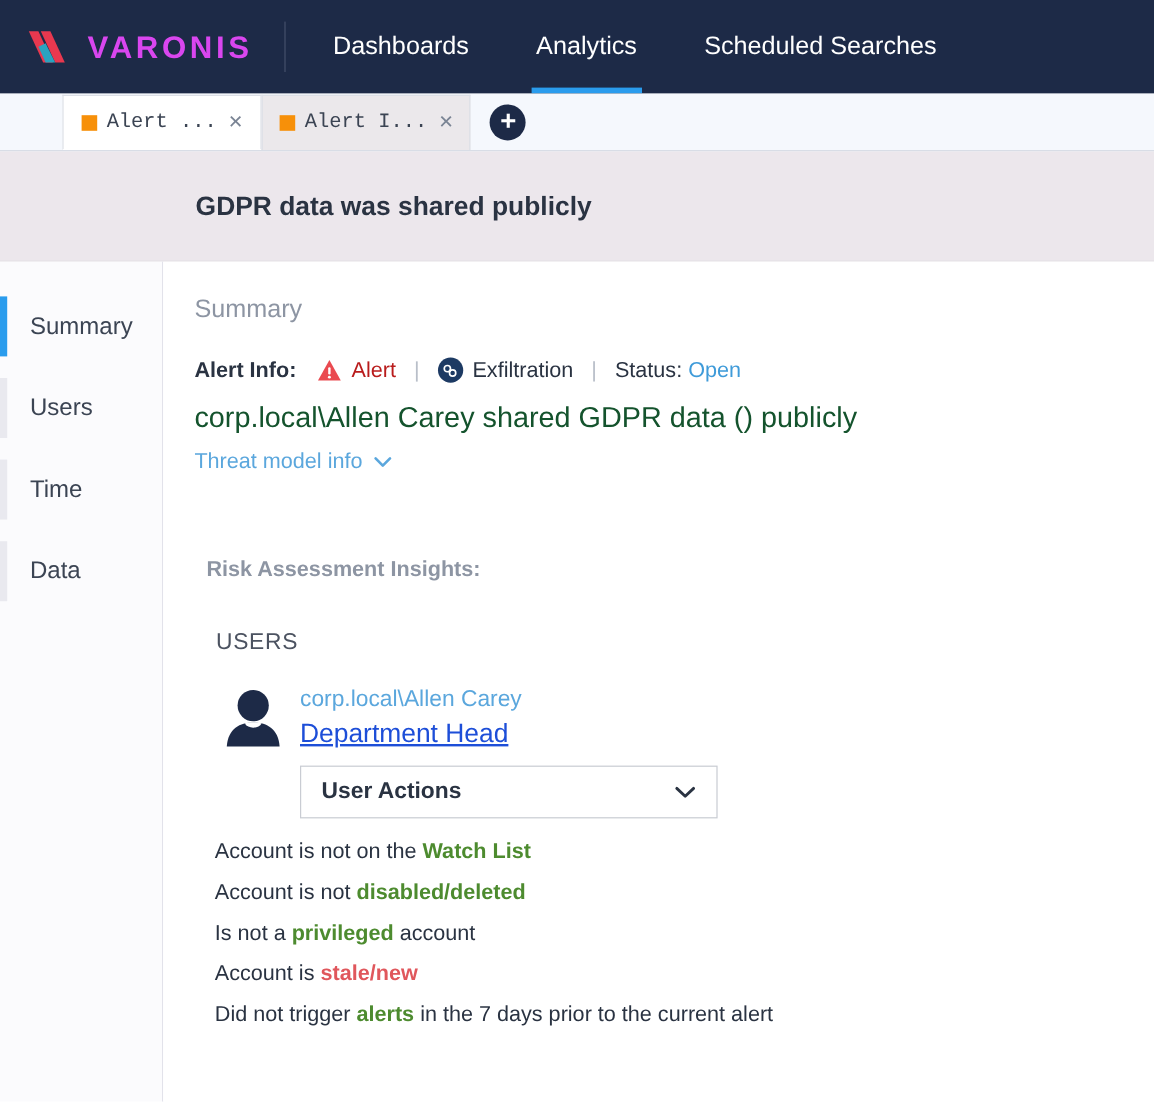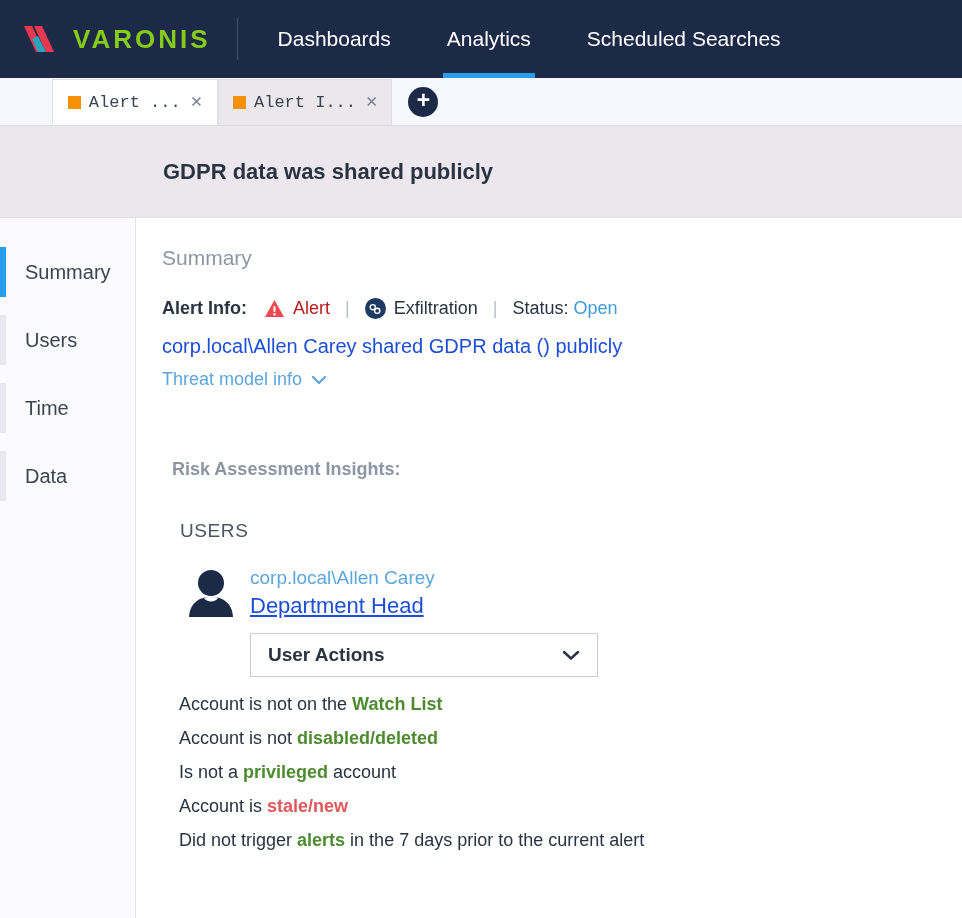--- a/index.html
+++ b/index.html
@@ -22,21 +22,21 @@
     overflow: hidden;
   }
   .brand {
     display: flex;
     align-items: center;
     padding-left: 22px;
     height: 100%;
   }
   .brand-mark { display: block; margin-right: 9px; }
   .brand-word {
-    color: #84cc16;
+    color: #d946ef;
     font-size: 26px;
     font-weight: bold;
     letter-spacing: 3px;
     line-height: 1;
     font-family: "Liberation Sans", sans-serif;
   }
   .nav-divider {
     width: 1px;
     height: 42px;
     background: #44506b;
@@ -202,22 +202,22 @@
     background: #1d3a63;
     display: flex;
     align-items: center;
     justify-content: center;
     flex: none;
   }
   .status-label { color: #2a3342; }
   .status-value { color: #3f9bd9; margin-left: 5px; }
 
   .alert-desc {
-    font-size: 20px;
-    color: #1d4ed8;
+    font-size: 24px;
+    color: #14532d;
     margin-bottom: 11px;
   }
   .threat-link {
     display: inline-flex;
     align-items: center;
     gap: 9px;
     font-size: 18px;
     color: #5ba7dd;
     cursor: pointer;
   }

